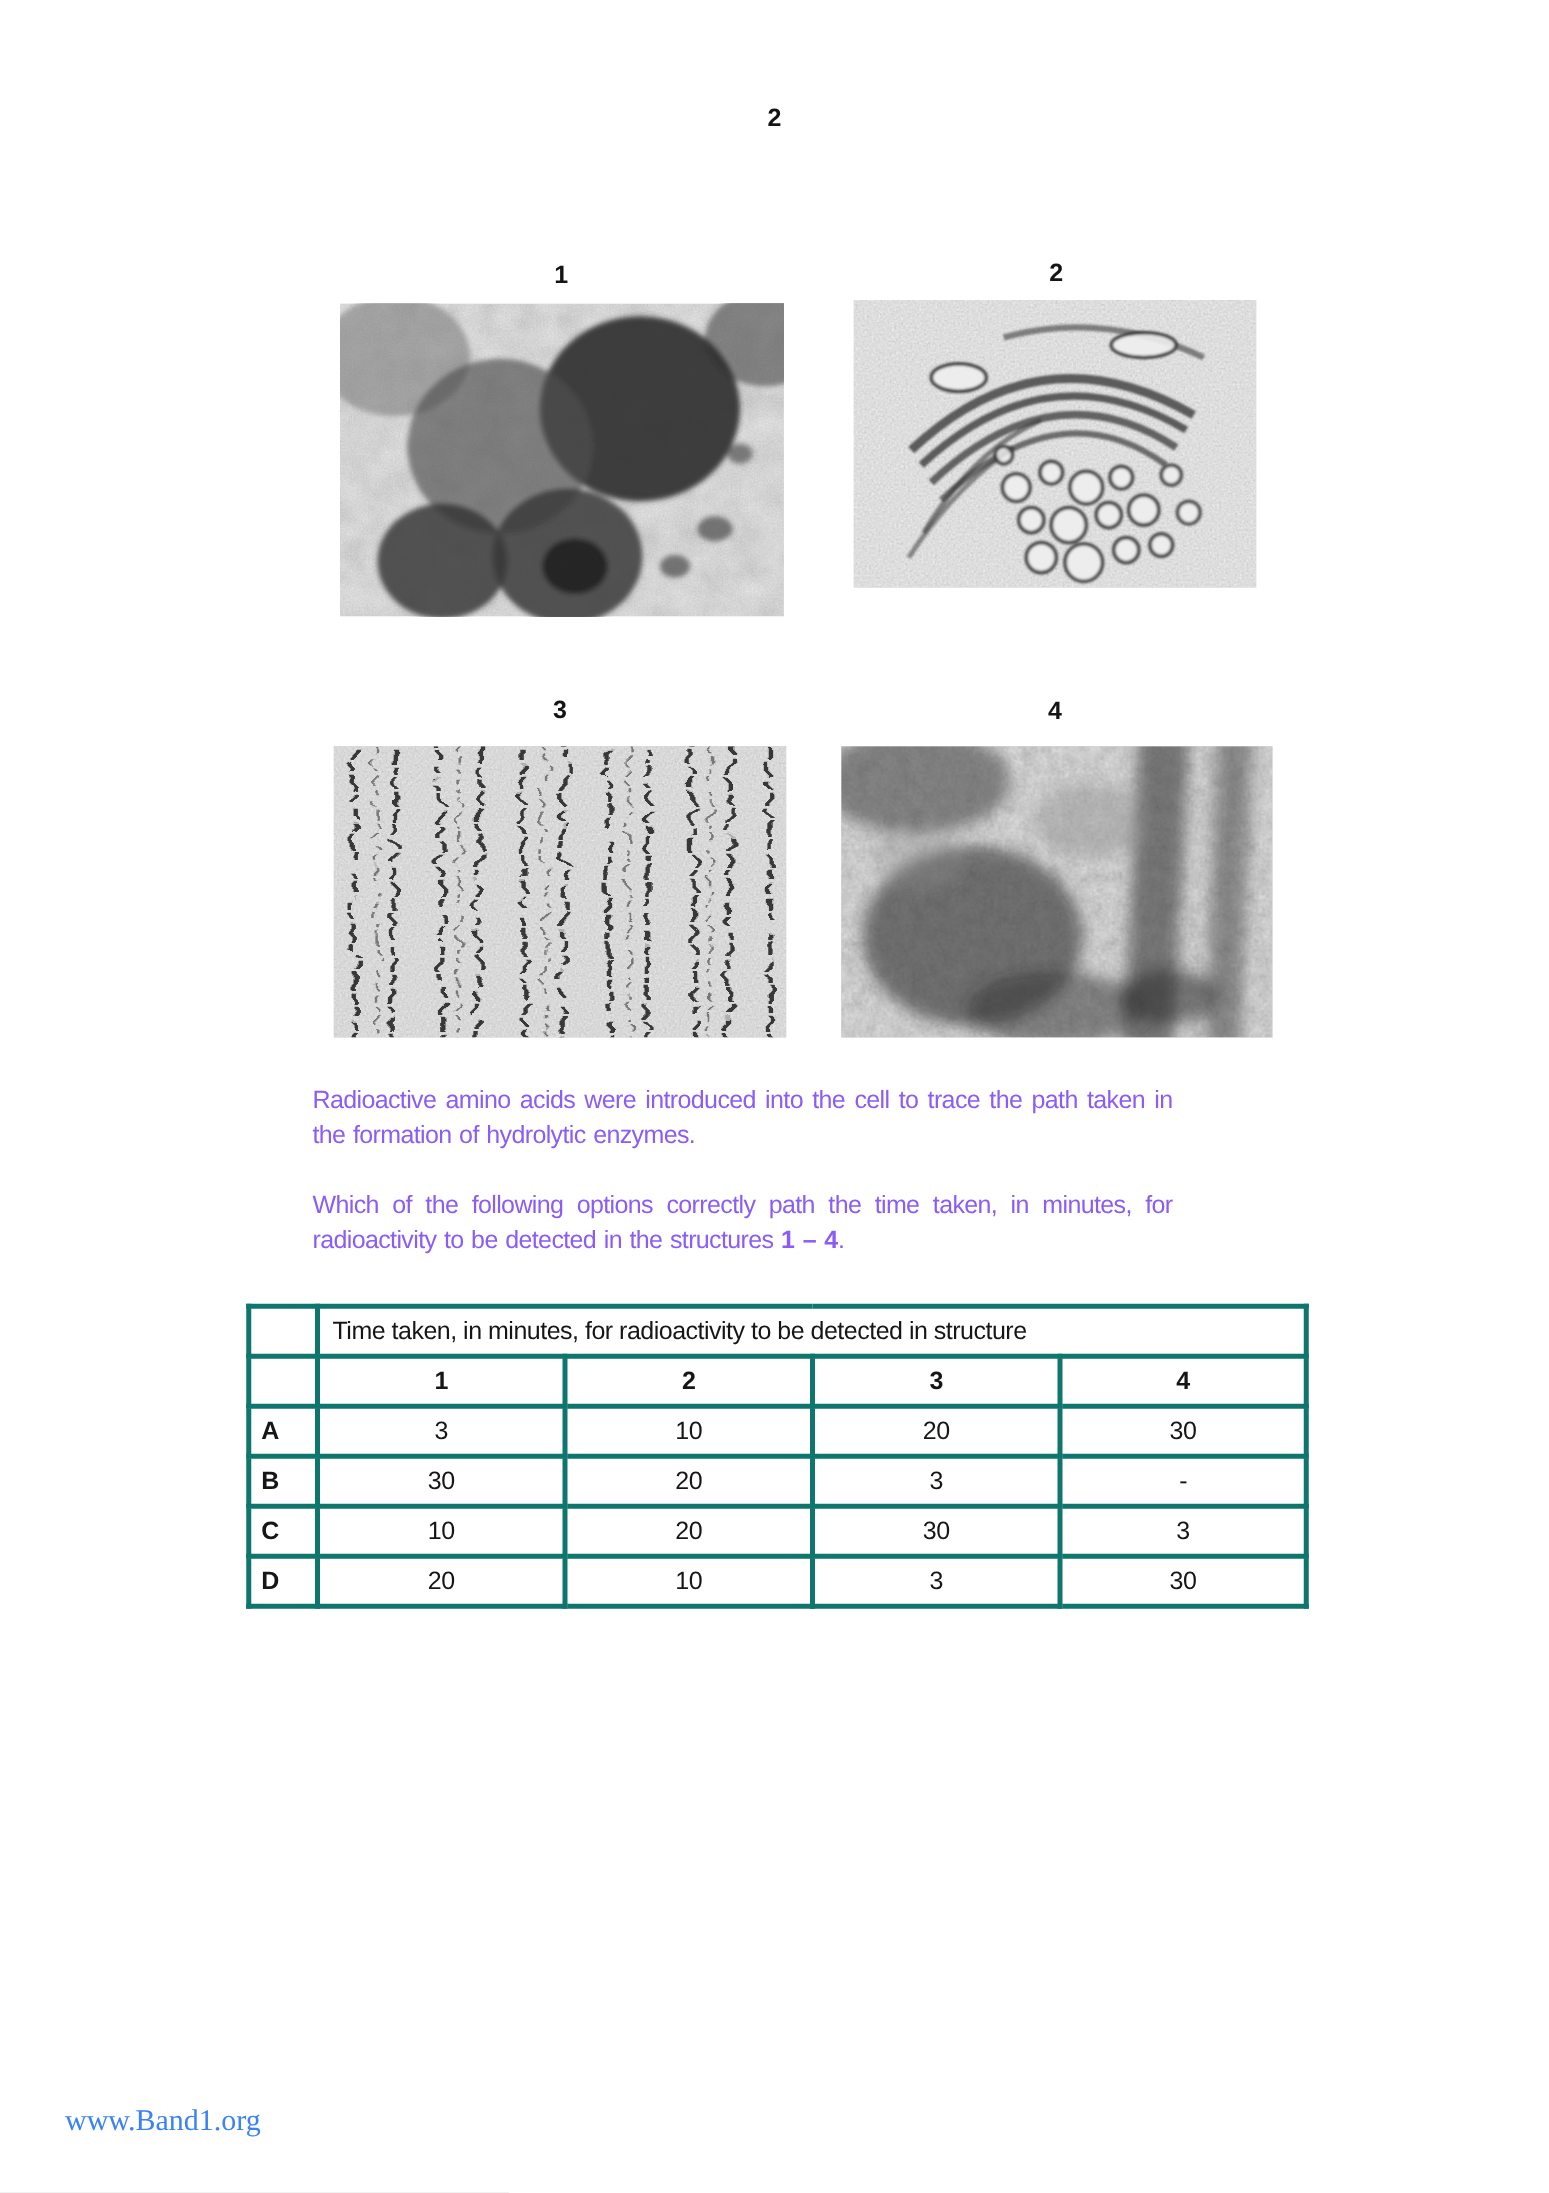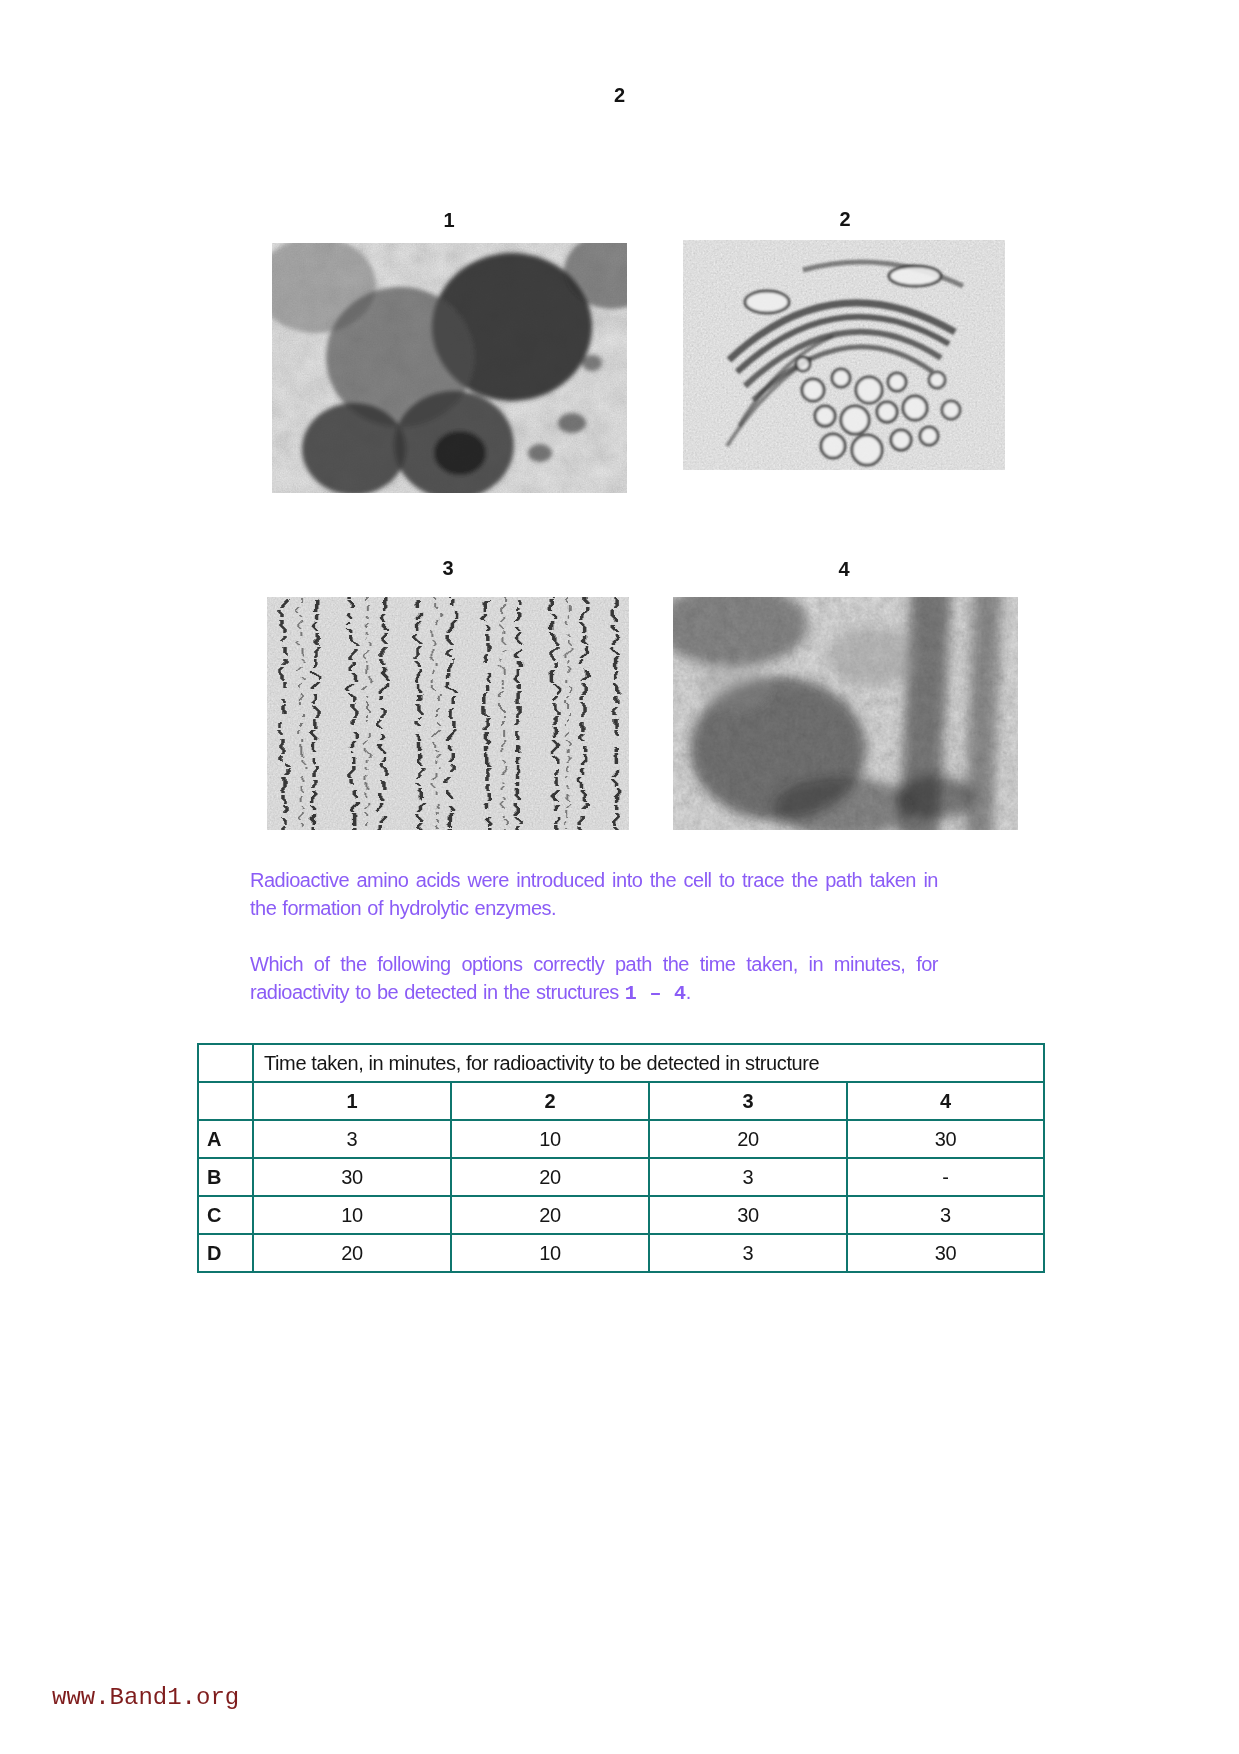--- a/index.html
+++ b/index.html
@@ -21,40 +21,40 @@
     transform:translateX(-50%); letter-spacing:0;
   }
   .micro { position:absolute; overflow:hidden; background:#cfcfcf; }
   .micro svg { display:block; width:100%; height:100%; }
 
   .para {
     position:absolute; left:250px; width:688px;
     font-size:20px; line-height:28px; letter-spacing:-0.5px; word-spacing:1px;
     text-align:justify; color:#8b5cf6;
   }
-  .para b { letter-spacing:-0.2px;font-family:Liberation Mono, monospace; }
+  .para b { letter-spacing:-0.2px; }
 
   table.options {
     position:absolute; left:197px; top:1043px; width:846px;
     border-collapse:collapse; table-layout:fixed;
     font-size:20px; color:#161616;
   }
   table.options td {
-    border:2px solid #0f766e; padding:0; height:36px;
+    border:4px solid #0f766e; padding:0; height:36px;
     text-align:center; vertical-align:middle; letter-spacing:-0.3px;
   }
   table.options td.option { text-align:left; padding-left:8px; font-weight:bold; }
   table.options td.spanhead { text-align:left; padding-left:10px; letter-spacing:-0.4px; }
   table.options td.colhead { font-weight:bold; }
   col.c0 { width:55px; } col.c1 { width:198px; } col.c2 { width:198px; }
   col.c3 { width:198px; } col.c4 { width:197px; }
 
   .footer {
     position:absolute; left:52px; top:1684px;
-    font-family:Liberation Mono, monospace; font-size:24px; color:#7f1d1d;
+    font-family:Liberation Serif, serif; font-size:24px; color:#3b82f6;
   }
 </style>
 </head>
 <body>
 
 <div class="page">
 
   <div class="pagenum">2</div>
 
 

